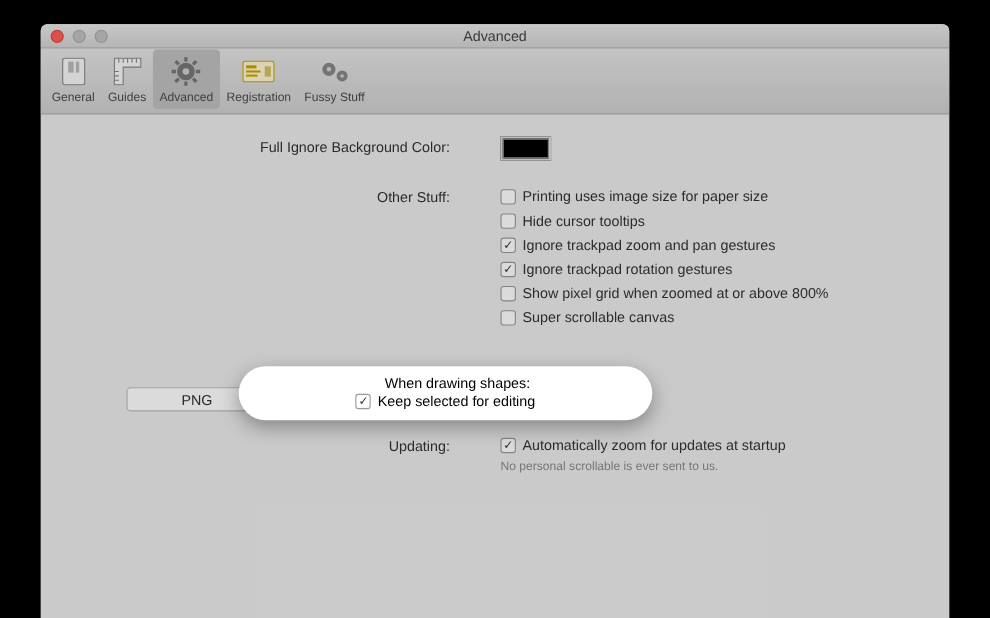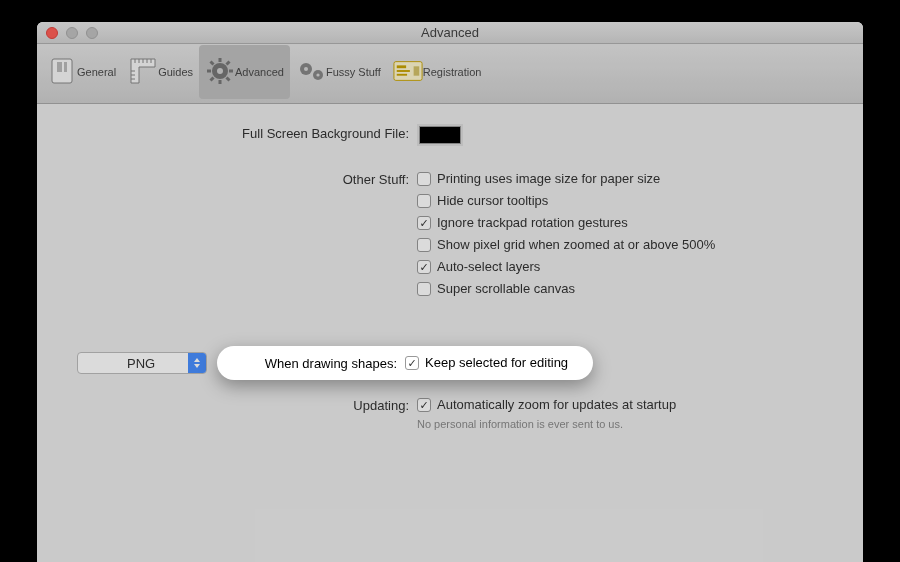--- a/index.html
+++ b/index.html
@@ -58,21 +58,21 @@
   .toolbar {
     height: 60px;
     background: linear-gradient(#e4e4e4, #cfcfcf);
     border-bottom: 1px solid #a9a9a9;
     display: flex;
     align-items: flex-end;
     padding: 0 4px 4px 4px;
   }
   .tb-item {
     display: flex;
-    flex-direction: row;
+    flex-direction: column;
     align-items: center;
     justify-content: flex-end;
     padding: 4px 6px;
     height: 54px;
     font-size: 11px;
     color: #4a4a4a;
     border-radius: 4px;
   }
   .tb-item.selected {
     background: #bfbfbf;
@@ -99,20 +99,21 @@
   .label-col {
     width: 340px;
     text-align: right;
     padding-right: 8px;
     padding-top: 2px;
     font-size: 13px;
   }
   .field-col {
     flex: 1;
     font-size: 13px;
+    margin-left: 38px;
   }
   .checkbox-line {
     display: flex;
     align-items: center;
     gap: 6px;
     margin-bottom: 4px;
     line-height: 18px;
   }
   .cb {
     width: 14px;
@@ -261,78 +262,78 @@
               <line x1="21.5" y1="21.5" x2="24.5" y2="24.5"></line>
               <line x1="24.5" y1="5.5" x2="21.5" y2="8.5"></line>
               <line x1="8.5" y1="21.5" x2="5.5" y2="24.5"></line>
             </g>
           </svg>
       </div>
       <span>Advanced</span>
     </div>
     <div class="tb-item">
       <div class="tb-icon">
+        <svg width="32" height="22" viewBox="0 0 32 22">
+            <rect x="1" y="1" width="30" height="20" rx="2" fill="#fff7d0" stroke="#c9a300"></rect>
+            <rect x="4" y="5" width="10" height="3" fill="#c9a300"></rect>
+            <rect x="4" y="10" width="14" height="2" fill="#c9a300"></rect>
+            <rect x="4" y="14" width="11" height="2" fill="#c9a300"></rect>
+            <rect x="22" y="6" width="6" height="10" fill="#d4c26a"></rect>
+          </svg>
+      </div>
+      <span>Registration</span>
+    </div>
+    <div class="tb-item">
+      <div class="tb-icon">
         <svg width="30" height="28" viewBox="0 0 30 28">
             <g fill="#888">
               <circle cx="10" cy="12" r="6"></circle>
               <circle cx="22" cy="18" r="5"></circle>
             </g>
             <circle cx="10" cy="12" r="2" fill="#d6d6d6"></circle>
             <circle cx="22" cy="18" r="1.6" fill="#d6d6d6"></circle>
           </svg>
       </div>
       <span>Fussy Stuff</span>
     </div>
-    <div class="tb-item">
-      <div class="tb-icon">
-        <svg width="32" height="22" viewBox="0 0 32 22">
-            <rect x="1" y="1" width="30" height="20" rx="2" fill="#fff7d0" stroke="#c9a300"></rect>
-            <rect x="4" y="5" width="10" height="3" fill="#c9a300"></rect>
-            <rect x="4" y="10" width="14" height="2" fill="#c9a300"></rect>
-            <rect x="4" y="14" width="11" height="2" fill="#c9a300"></rect>
-            <rect x="22" y="6" width="6" height="10" fill="#d4c26a"></rect>
-          </svg>
-      </div>
-      <span>Registration</span>
-    </div>
   </div>
 
   <div class="content">
 
     <div class="row">
-      <div class="label-col">Full Screen Background File:</div>
+      <div class="label-col">Full Ignore Background Color:</div>
       <div class="field-col">
         <span class="color-well"></span>
       </div>
     </div>
 
     <div style="height:16px"></div>
 
     <div class="row">
       <div class="label-col">Other Stuff:</div>
       <div class="field-col" id="other-stuff-list">
           <div class="checkbox-line">
             <span class="cb"></span>
             <span>Printing uses image size for paper size</span>
           </div>
           <div class="checkbox-line">
             <span class="cb"></span>
             <span>Hide cursor tooltips</span>
           </div>
           <div class="checkbox-line">
             <span class="cb checked"></span>
+            <span>Ignore trackpad zoom and pan gestures</span>
+          </div>
+          <div class="checkbox-line">
+            <span class="cb checked"></span>
             <span>Ignore trackpad rotation gestures</span>
           </div>
           <div class="checkbox-line">
             <span class="cb"></span>
-            <span>Show pixel grid when zoomed at or above 500%</span>
-          </div>
-          <div class="checkbox-line">
-            <span class="cb checked"></span>
-            <span>Auto-select layers</span>
+            <span>Show pixel grid when zoomed at or above 800%</span>
           </div>
           <div class="checkbox-line">
             <span class="cb"></span>
             <span>Super scrollable canvas</span>
           </div>
         </div>
     </div>
 
     <div class="row" style="height:34px;">
       <div class="label-col"></div>
@@ -353,29 +354,29 @@
 
     <div style="height:14px"></div>
 
     <div class="row">
       <div class="label-col">Updating:</div>
       <div class="field-col">
         <div class="checkbox-line">
           <span class="cb checked"></span>
           <span>Automatically zoom for updates at startup</span>
         </div>
-        <div class="subnote">No personal information is ever sent to us.</div>
+        <div class="subnote">No personal scrollable is ever sent to us.</div>
       </div>
     </div>
 
   </div>
 
   <div class="dim"></div>
 
-  <div class="highlight" style="top:324px; left:180px; width:376px;">
+  <div class="highlight" style="top:311px; left:180px; width:376px;flex-direction:column;">
     <div class="hl-label">When drawing shapes:</div>
     <div class="checkbox-line" style="margin:0">
       <span class="cb checked"></span>
       <span>Keep selected for editing</span>
     </div>
   </div>
 
 </div>
 
 </body></html>

